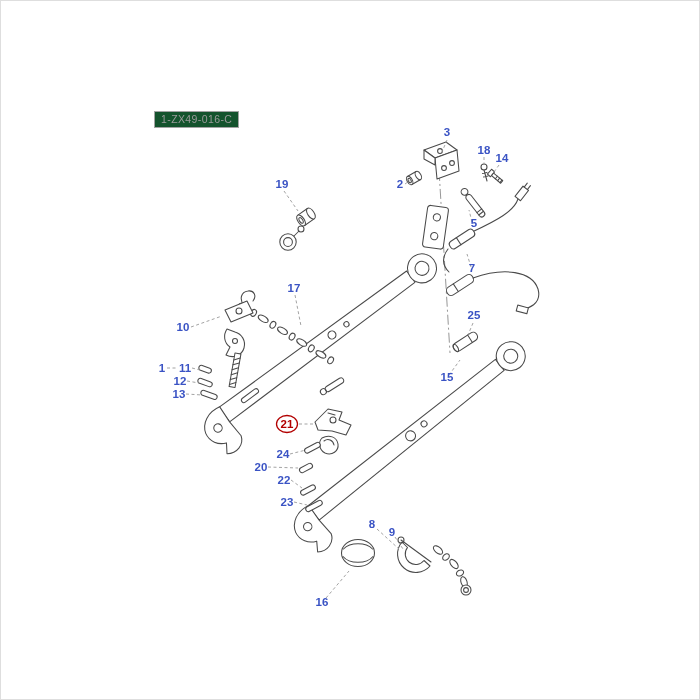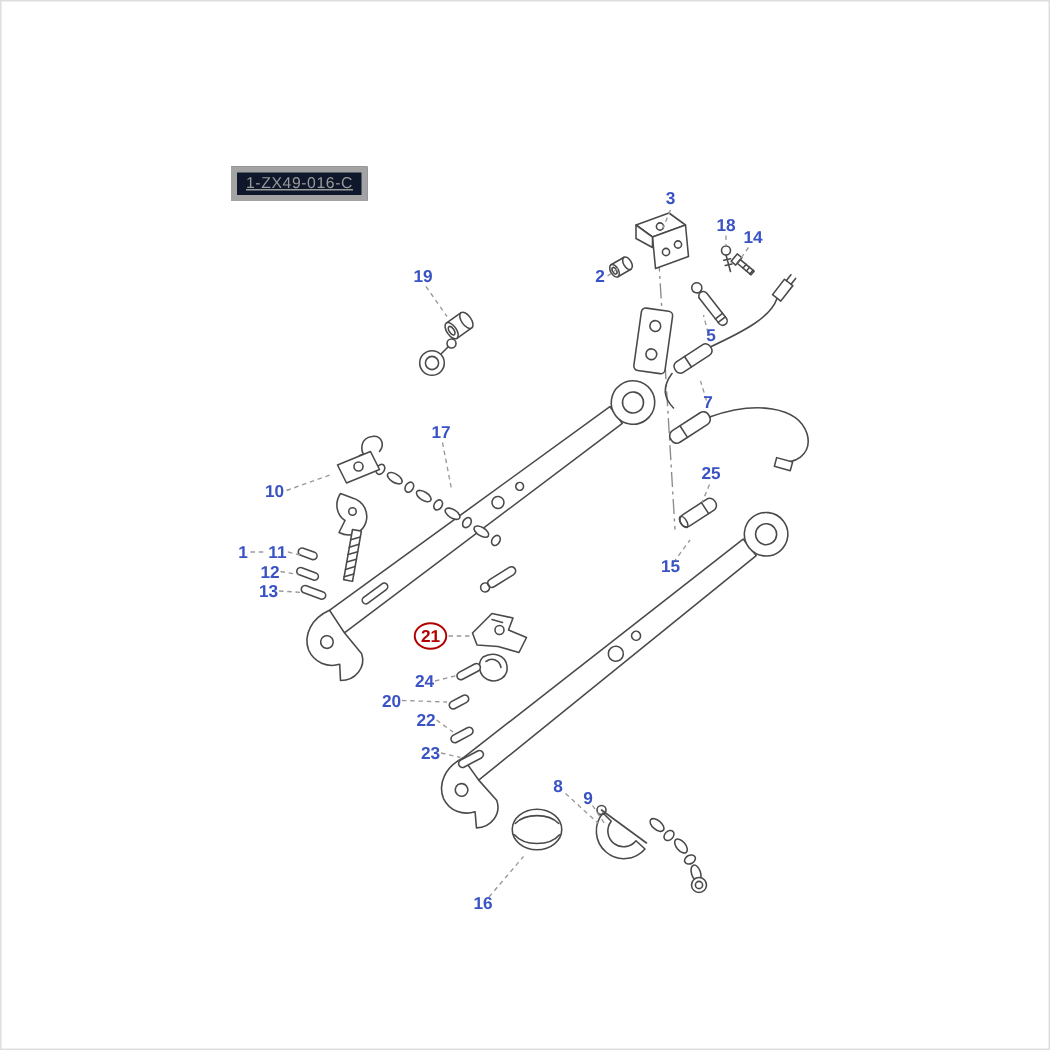--- a/index.html
+++ b/index.html
@@ -1,19 +1,19 @@
 <!DOCTYPE html>
 <html style="--callout: #3a53c4; --highlight: #b20000; --line: #4a4a4a;"><head>
 <meta charset="utf-8">
 <style>
   html,body{margin:0;padding:0;background:#ffffff;}
   .page{position:relative;width:700px;height:700px;background:#fff;border:1px solid #dedede;
         box-sizing:border-box;font-family:"Liberation Sans",sans-serif;overflow:hidden;}
-  .code-box{position:absolute;left:153px;top:110px;border:4px solid #a3a3a3;color:#9a9a9a;
-            font-size:10.5px;line-height:15px;padding:0 6px;letter-spacing:.4px;background:#0f172a;z-index:2;text-decoration:underline;}
+  .code-box{position:absolute;left:153px;top:110px;border:1px solid #a3a3a3;color:#9a9a9a;
+            font-size:10.5px;line-height:15px;padding:0 6px;letter-spacing:.4px;background:#14532d;z-index:2;}
   svg{position:absolute;left:0;top:0;}
   .ln{fill:none;stroke:var(--line,#4a4a4a);stroke-width:1.05;stroke-linecap:round;stroke-linejoin:round;}
   .fw{fill:#ffffff;stroke:var(--line,#4a4a4a);stroke-width:1.05;stroke-linejoin:round;}
   .leader{fill:none;stroke:#999;stroke-width:.9;stroke-dasharray:3 2.5;}
   .cl{fill:none;stroke:#8a8a8a;stroke-width:.9;stroke-dasharray:10 3 2 3;}
   .callout{font-family:"Liberation Sans",sans-serif;font-size:11.5px;font-weight:bold;
            fill:var(--callout,#3a53c4);text-anchor:middle;}
   .callout-red{fill:var(--highlight,#b20000);}
   .hl-circle{fill:none;stroke:var(--highlight,#b20000);stroke-width:1.3;}
 </style>

